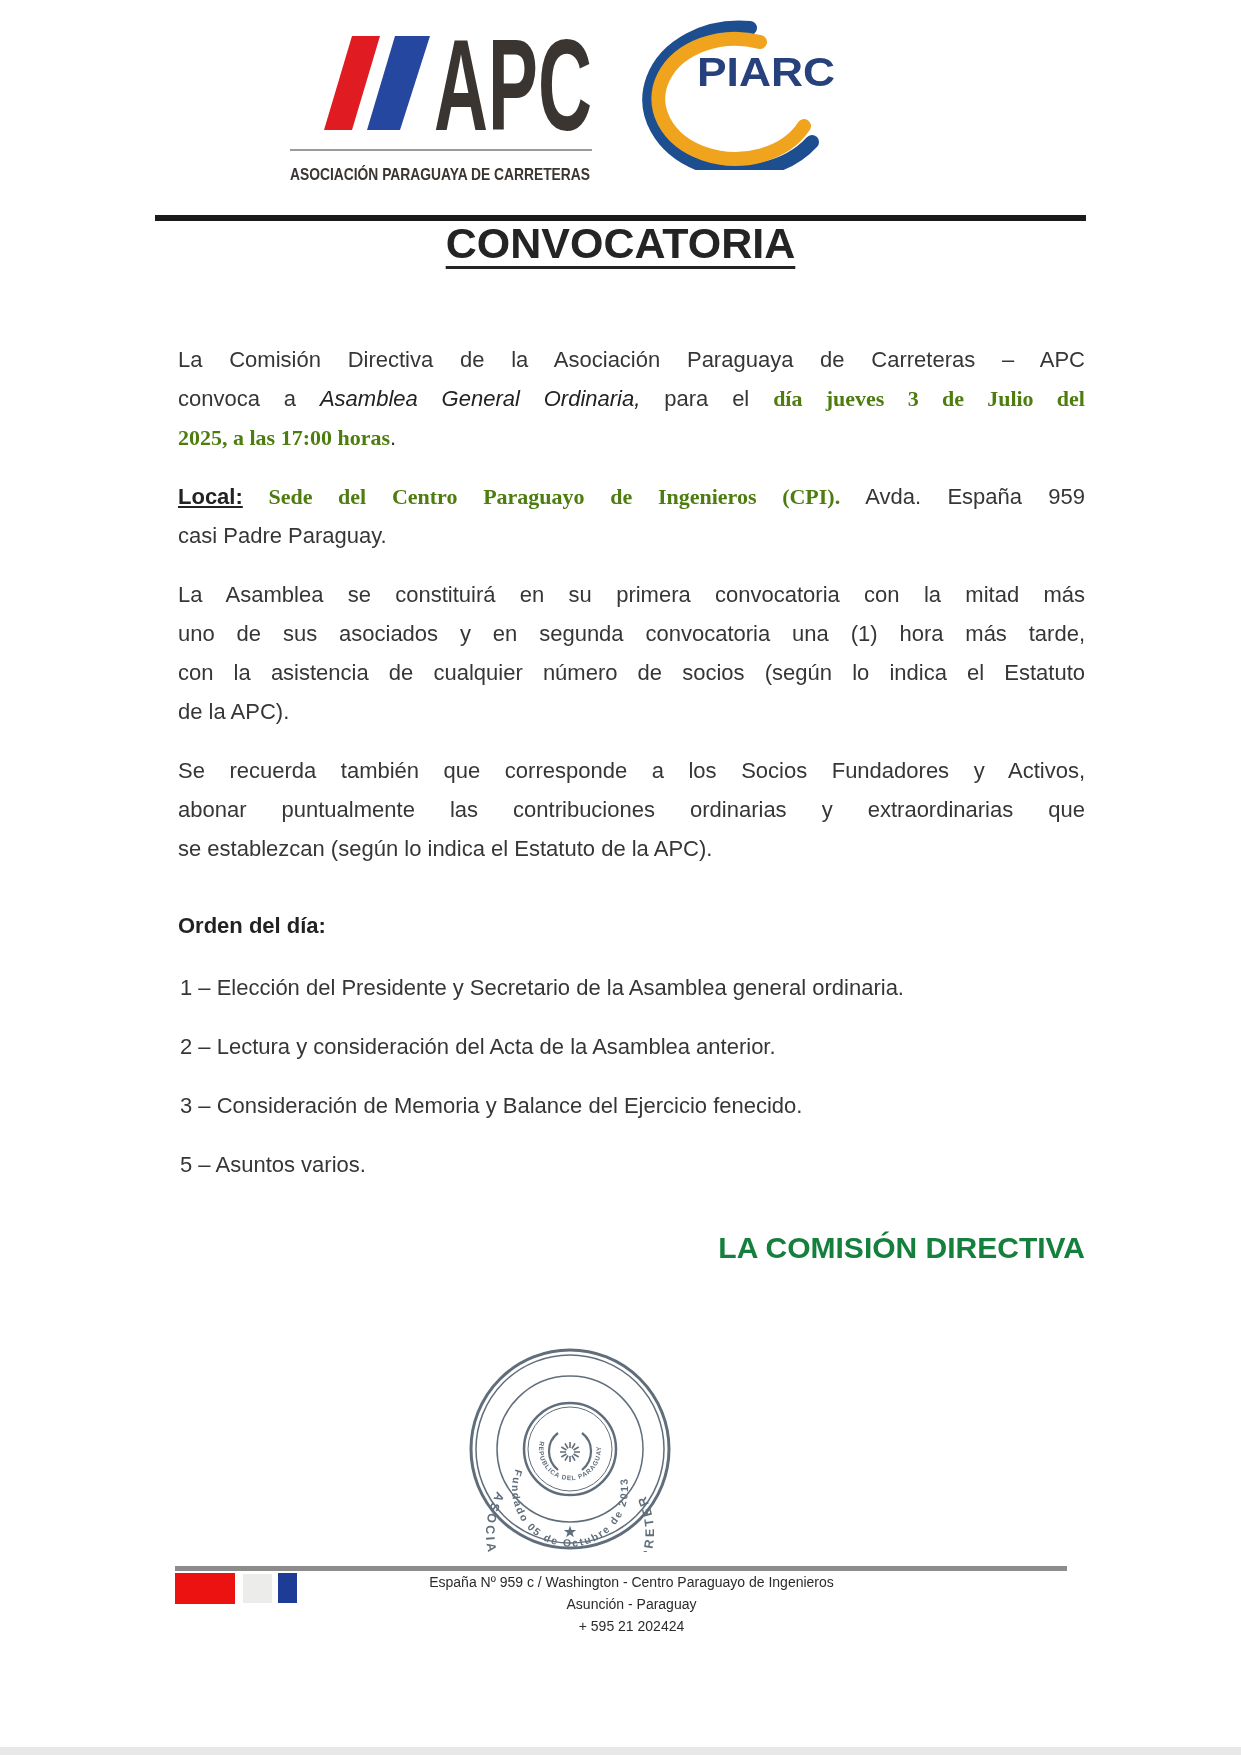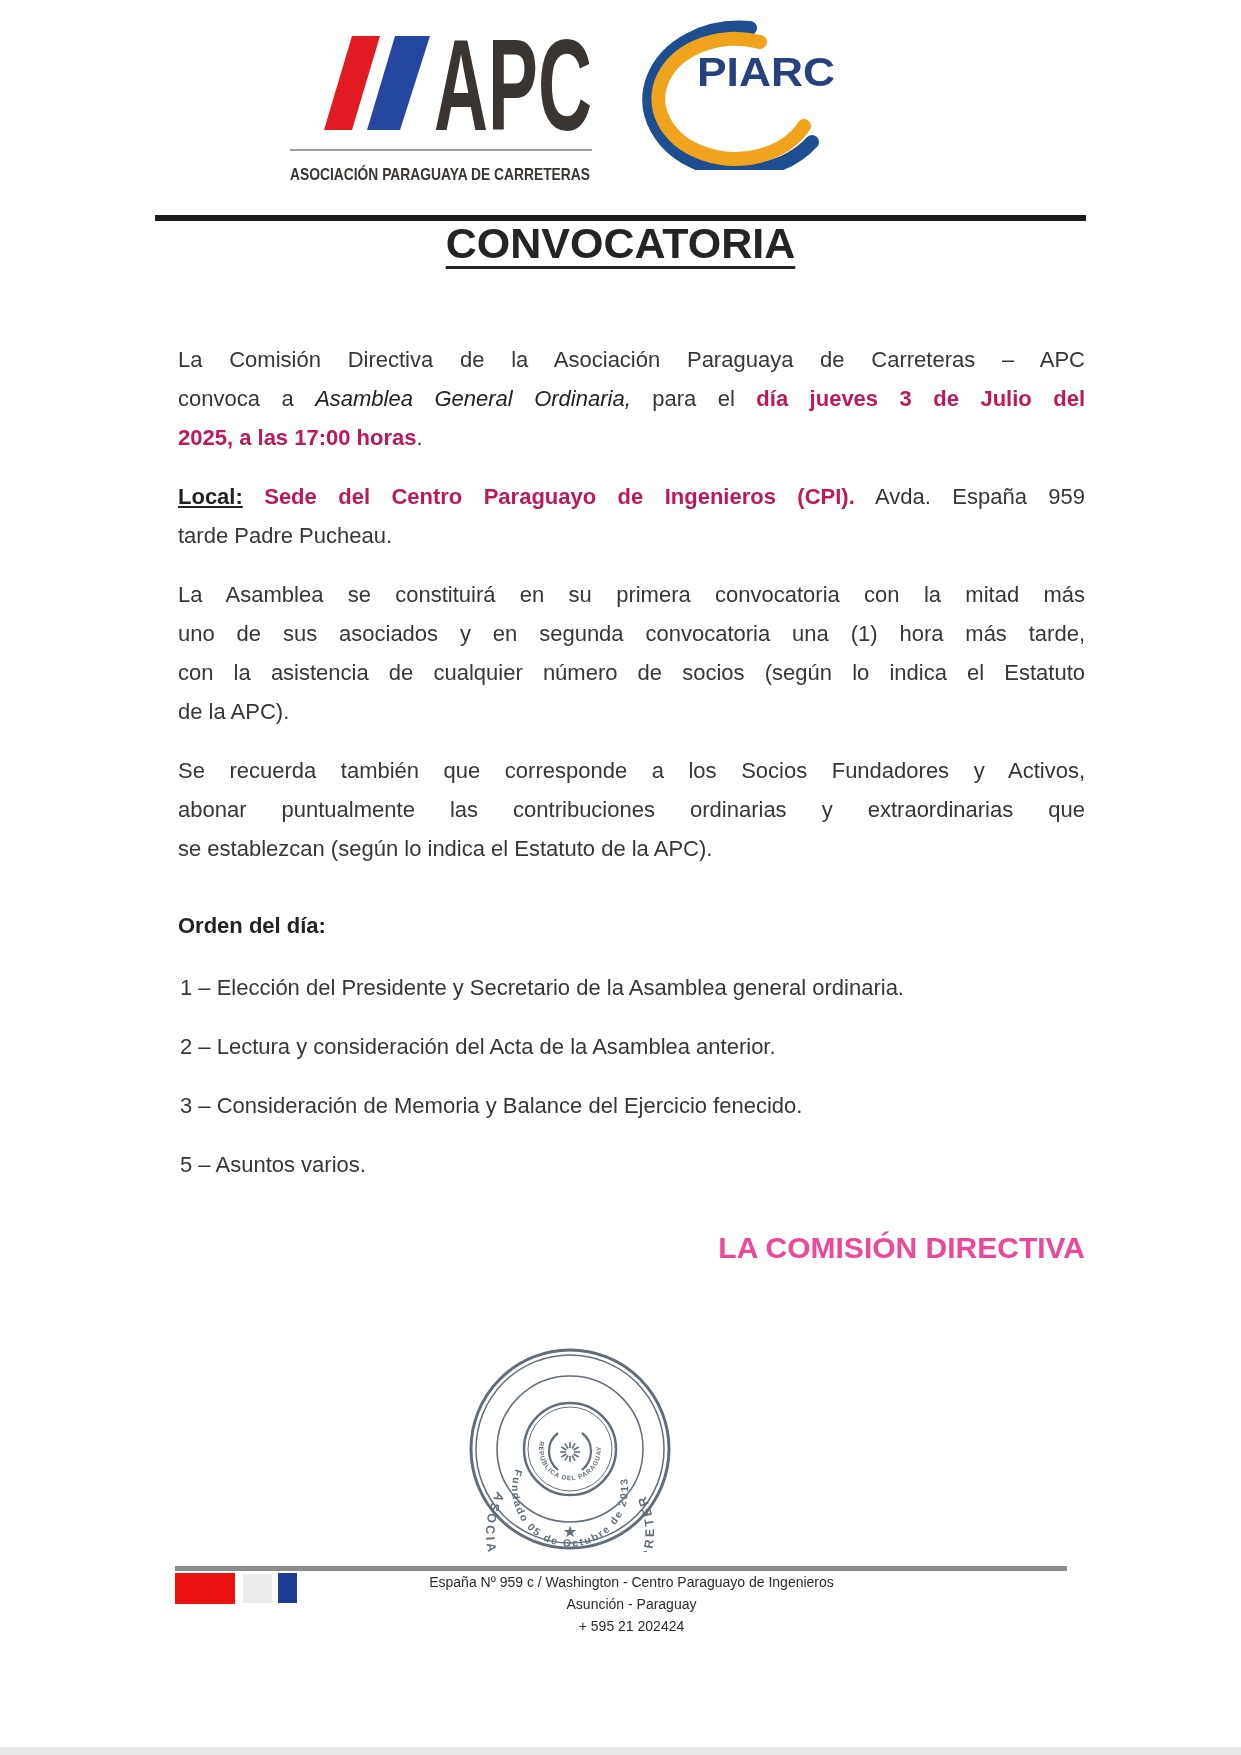--- a/index.html
+++ b/index.html
@@ -17,28 +17,28 @@
   .doc-title{
     position:absolute;left:0;top:218px;width:1241px;line-height:50px;
     text-align:center;font-size:43px;font-weight:600;color:#242424;
     text-decoration:underline;text-decoration-thickness:3px;text-underline-offset:8px;
   }
   
   .content{position:absolute;left:178px;top:340px;width:907px;}
   .para{font-size:22px;line-height:39px;margin:0 0 20px 0;color:#363636;}
   .jline{text-align:justify;text-align-last:justify;}
   .para .jline:last-child{text-align-last:left;}
-  .b{font-weight:bold;color:#be185d;}
+  .b{font-weight:bold;color:#4d7c0f;font-family:Liberation Serif, serif;}
   .bi{font-weight:normal;font-style:italic;color:#222;}
   .bu{font-weight:bold;text-decoration:underline;color:#222;}
   .agenda-heading{font-size:22px;line-height:39px;font-weight:bold;color:#222;
     margin:38px 0 23px 0;}
   .agenda-item{font-size:22px;line-height:39px;margin:0 0 20px 2px;color:#363636;}
   .signature{margin-top:42px;text-align:right;font-size:30px;line-height:44px;
-    font-weight:600;color:#ec4899;}
+    font-weight:600;color:#15803d;}
   
   .stamp{position:absolute;left:467px;top:1346px;width:206px;height:206px;opacity:.88;}
   
   .footer-rule{position:absolute;left:175px;top:1566px;width:892px;height:5px;background:#8c8c8c;}
   .flag{position:absolute;left:175px;top:1573px;width:130px;height:31px;}
   .flag .red{position:absolute;left:0;top:0;width:60px;height:31px;}
   .flag .white{position:absolute;left:68px;top:1px;width:29px;height:29px;}
   .flag .blue{position:absolute;left:103px;top:0;width:19px;height:30px;}
   .footer-text{position:absolute;left:178px;top:1571px;width:907px;text-align:center;
     font-size:14px;line-height:22px;color:#2b2b2b;}
@@ -67,21 +67,21 @@
   <div class="doc-title">CONVOCATORIA</div>
 
   <div class="content">
     <div class="para">
         <div class="jline"><span>La Comisión Directiva de la Asociación Paraguaya de Carreteras – APC</span></div>
         <div class="jline"><span>convoca a </span><span class="bi">Asamblea General Ordinaria,</span><span> para el </span><span class="b">día jueves 3 de Julio del</span></div>
         <div class="jline"><span class="b">2025, a las 17:00 horas</span><span>.</span></div>
       </div>
     <div class="para">
         <div class="jline"><span class="bu">Local:</span><span class="b"> Sede del Centro Paraguayo de Ingenieros (CPI).</span><span> Avda. España 959</span></div>
-        <div class="jline"><span>tarde Padre Pucheau.</span></div>
+        <div class="jline"><span>casi Padre Paraguay.</span></div>
       </div>
     <div class="para">
         <div class="jline"><span>La Asamblea se constituirá en su primera convocatoria con la mitad más</span></div>
         <div class="jline"><span>uno de sus asociados y en segunda convocatoria una (1) hora más tarde,</span></div>
         <div class="jline"><span>con la asistencia de cualquier número de socios (según lo indica el Estatuto</span></div>
         <div class="jline"><span>de la APC).</span></div>
       </div>
     <div class="para">
         <div class="jline"><span>Se recuerda también que corresponde a los Socios Fundadores y Activos,</span></div>
         <div class="jline"><span>abonar puntualmente las contribuciones ordinarias y extraordinarias que</span></div>

